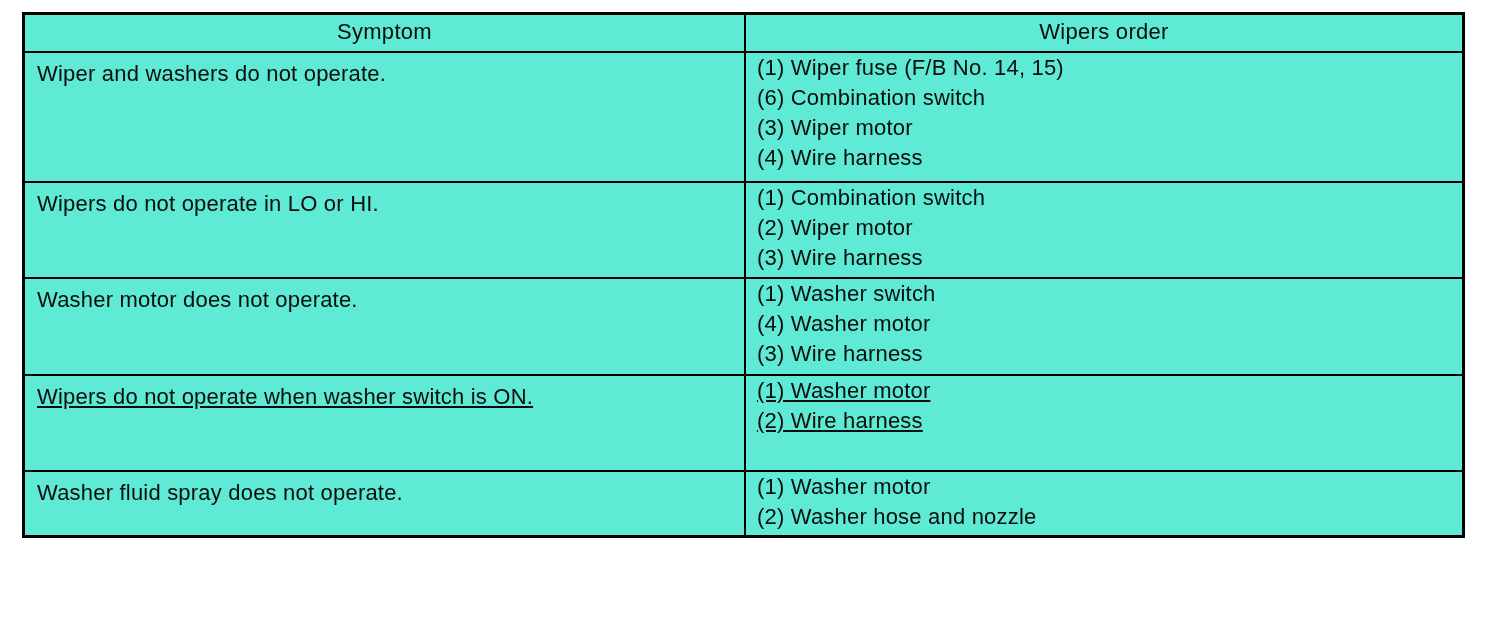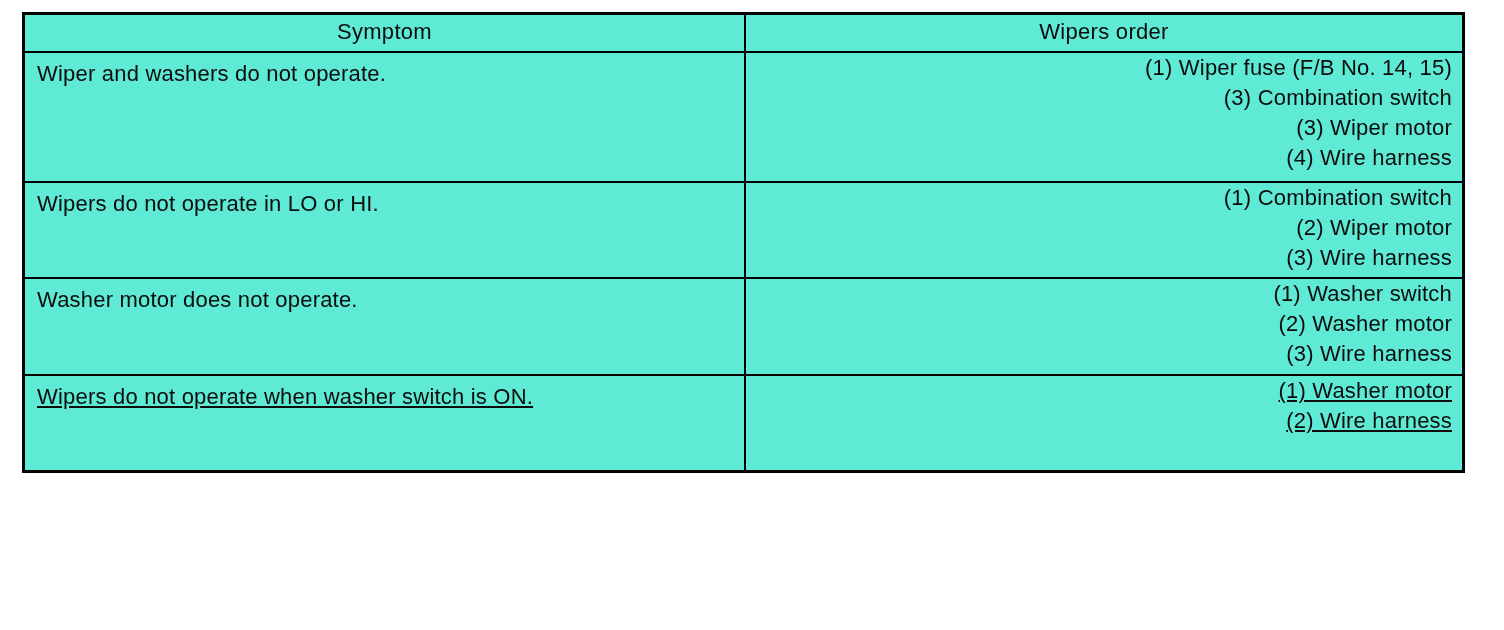--- a/index.html
+++ b/index.html
@@ -46,21 +46,20 @@
     letter-spacing: 0.3px;
   }
   td.symptom-cell .cell-text {
     padding: 6px 10px 0 12px;
     font-size: 22px;
     line-height: 30px;
     letter-spacing: 0.2px;
   }
   td.repair-cell {
     padding-top: 5px;
-    text-align: right;
   }
   .repair-line {
     padding: 0 10px 0 11px;
     font-size: 22px;
     line-height: 30px;
     letter-spacing: 0.2px;
     white-space: nowrap;
   }
   
   tbody tr:nth-child(1) { height: 130px; }
@@ -85,21 +84,21 @@
         <th class="col-header">Wipers order</th>
       </tr>
     </thead>
     <tbody>
   <tr>
     <td class="symptom-cell">
       <div class="cell-text">Wiper and washers do not operate.</div>
     </td>
     <td class="repair-cell">
             <div class="repair-line">(1) Wiper fuse (F/B No. 14, 15)</div>
-            <div class="repair-line">(3) Combination switch</div>
+            <div class="repair-line">(6) Combination switch</div>
             <div class="repair-line">(3) Wiper motor</div>
             <div class="repair-line">(4) Wire harness</div>
           </td>
   </tr>
 
   <tr>
     <td class="symptom-cell">
       <div class="cell-text">Wipers do not operate in LO or HI.</div>
     </td>
     <td class="repair-cell">
@@ -109,30 +108,39 @@
           </td>
   </tr>
 
 
   <tr>
     <td class="symptom-cell">
       <div class="cell-text">Washer motor does not operate.</div>
     </td>
     <td class="repair-cell">
             <div class="repair-line">(1) Washer switch</div>
-            <div class="repair-line">(2) Washer motor</div>
+            <div class="repair-line">(4) Washer motor</div>
             <div class="repair-line">(3) Wire harness</div>
           </td>
   </tr>
 
   <tr>
     <td class="symptom-cell">
       <div class="cell-text">Wipers do not operate when washer switch is ON.</div>
     </td>
     <td class="repair-cell">
             <div class="repair-line">(1) Washer motor</div>
             <div class="repair-line">(2) Wire harness</div>
           </td>
   </tr>
 
+  <tr>
+    <td class="symptom-cell">
+      <div class="cell-text">Washer fluid spray does not operate.</div>
+    </td>
+    <td class="repair-cell">
+            <div class="repair-line">(1) Washer motor</div>
+            <div class="repair-line">(2) Washer hose and nozzle</div>
+          </td>
+  </tr>
 </tbody>
   </table>
 </div>
 
 </body></html>

